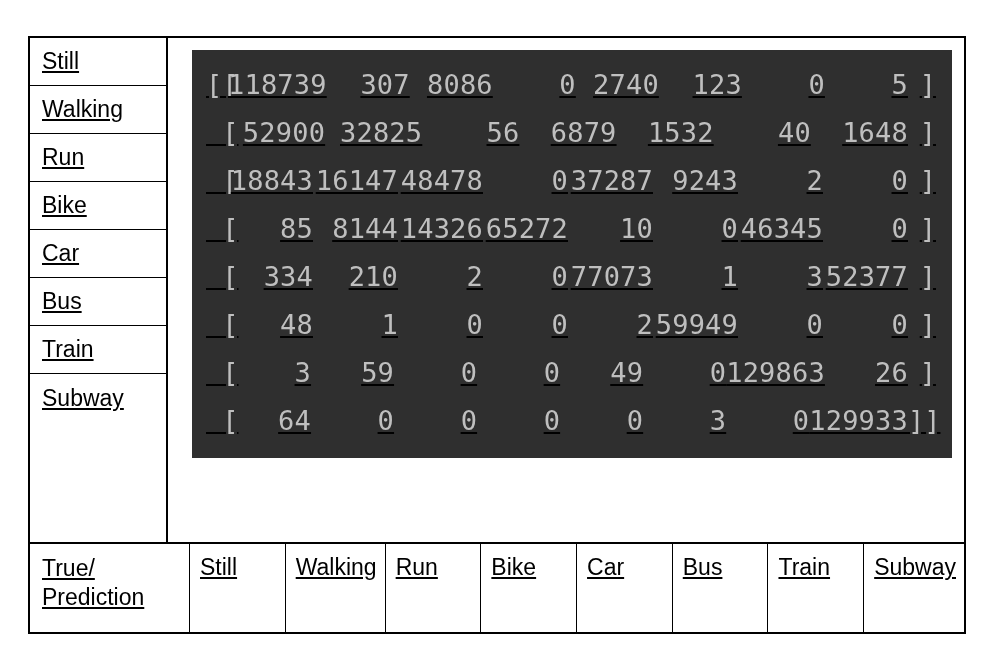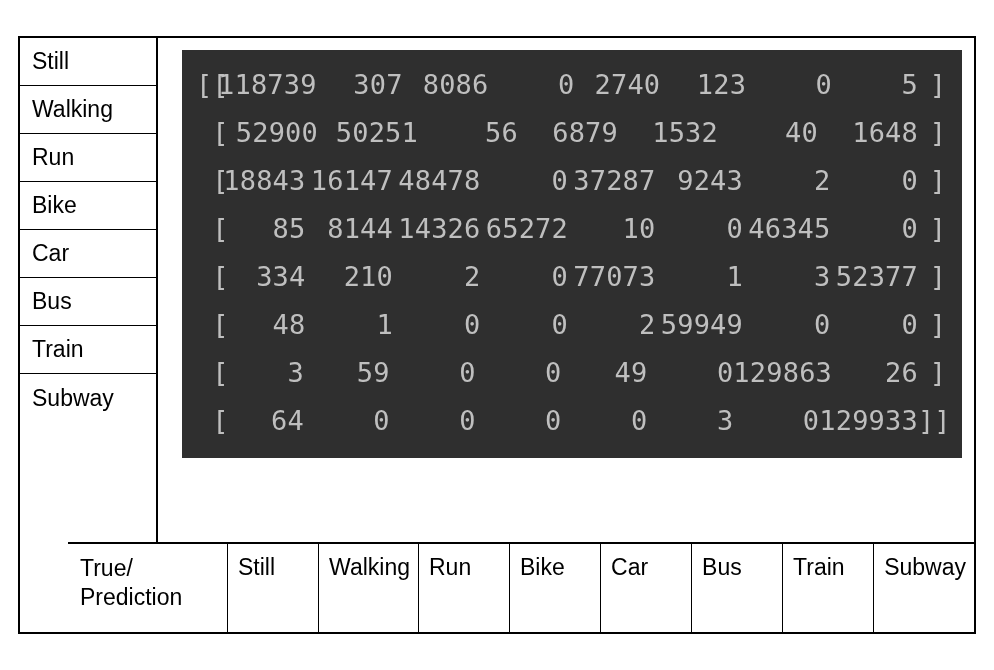--- a/index.html
+++ b/index.html
@@ -7,25 +7,26 @@
       display: flex;
       justify-content: center;
       align-items: center;
       min-height: 100vh;
       background: #fff;
       font-family: Arial, Helvetica, sans-serif;
     }
     .frame {
       width: 994px;
       height: 568px;
-      padding: 18px;
+      padding: 28px;
       background: #fff;
       display: flex;
       align-items: center;
       justify-content: center;
+      text-decoration: underline;
     }
     .outer {
       border: 2px solid #000;
       width: 958px;
     }
     .top {
       display: flex;
       align-items: stretch;
     }
     .row-labels {
@@ -75,21 +76,20 @@
       border-top: none;
       display: flex;
     }
     .spacer-left {
       width: 138px;
       border-right: 2px solid #000;
     }
     .footer {
       display: flex;
       border-top: 2px solid #000;
-      margin-left: 48px;
     }
     .footer-corner {
       width: 160px;
       border-right: 1.5px solid #000;
       padding: 10px 12px 20px 12px;
       font-size: 23px;
       line-height: 1.25;
     }
     .footer-cols {
       flex: 1;
@@ -135,21 +135,21 @@
               <span class="cell">0</span>
               <span class="cell">2740</span>
               <span class="cell">123</span>
               <span class="cell">0</span>
               <span class="cell">5</span>
               <span class="br-close">]</span>
             </div>
             <div class="matrix-row">
               <span class="br"> [</span>
               <span class="cell">52900</span>
-              <span class="cell">50251</span>
+              <span class="cell">32825</span>
               <span class="cell">56</span>
               <span class="cell">6879</span>
               <span class="cell">1532</span>
               <span class="cell">40</span>
               <span class="cell">1648</span>
               <span class="br-close">]</span>
             </div>
             <div class="matrix-row">
               <span class="br"> [</span>
               <span class="cell">18843</span>

